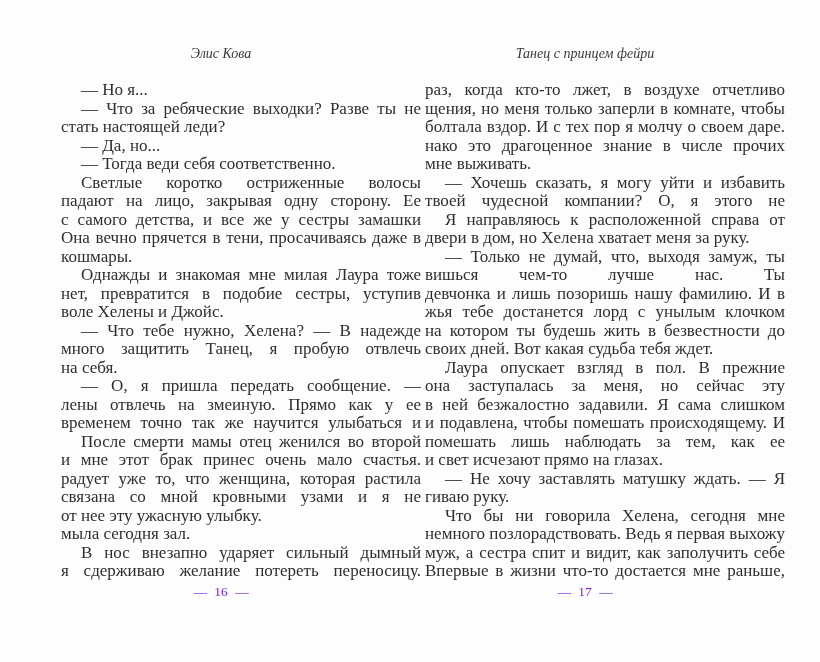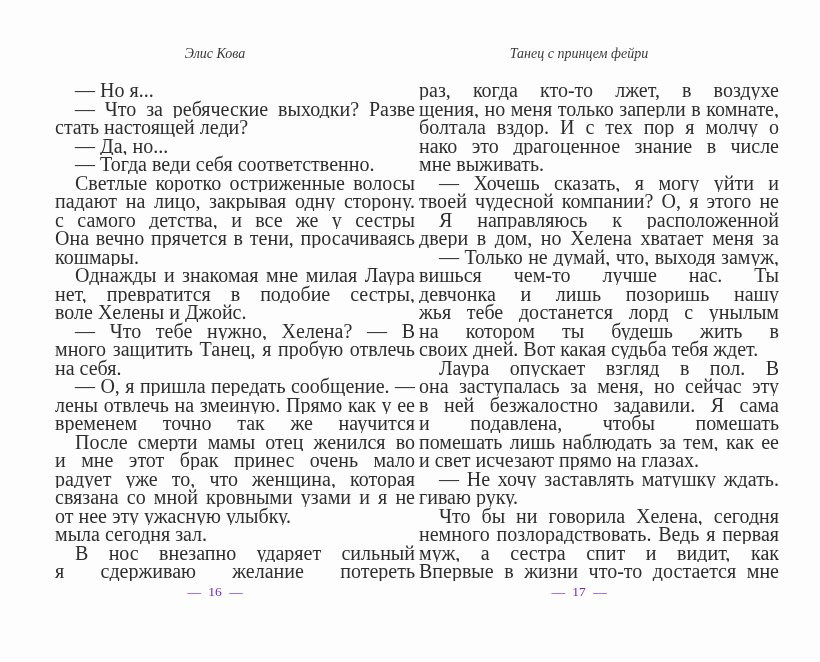--- a/index.html
+++ b/index.html
@@ -4,36 +4,36 @@
 <style>
   html, body { margin: 0; padding: 0; }
   body {
     width: 820px; height: 662px;
     background: #fdfdfd;
     color: #2e2e2e;
     font-family: "Liberation Serif", "DejaVu Serif", serif;
     position: relative;
     overflow: hidden;
   }
-  .page { position: absolute; top: 0; width: 360px; }
+  .page { position: absolute; top: 0; width: 360px; margin-left: 6px; }
   #page-left  { left: 55px; }
   #page-right { left: 419px; }
 
   .running-head {
     margin-top: 46px;
     height: 19px;
     font-style: italic;
     font-size: 14px;
     text-align: center;
     transform: translateX(-20px);
     color: #3a3a3a;
   }
   .page-body {
     margin-top: 16px;
-    font-size: 20px;
+    font-size: 17px;
     line-height: 18.5px;
   }
   .line {
     text-align: justify;
     text-align-last: justify;
     text-justify: inter-word;
     max-height: 18.5px;
     overflow: hidden;
   }
   .line.last   { text-align-last: left; }

